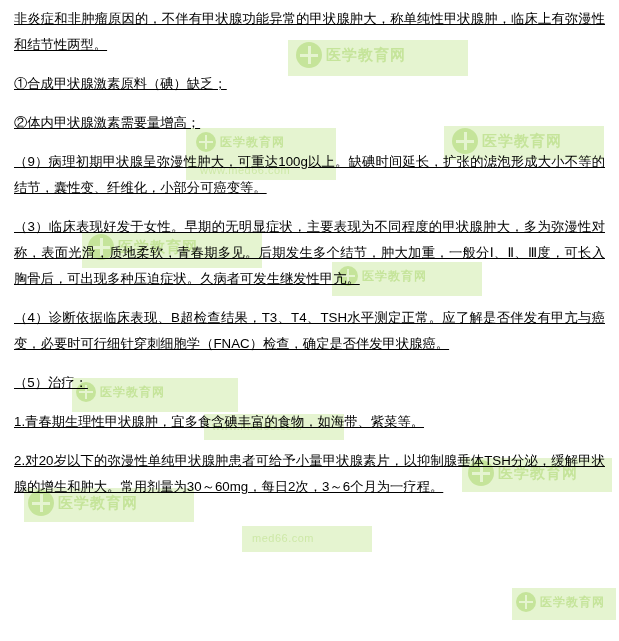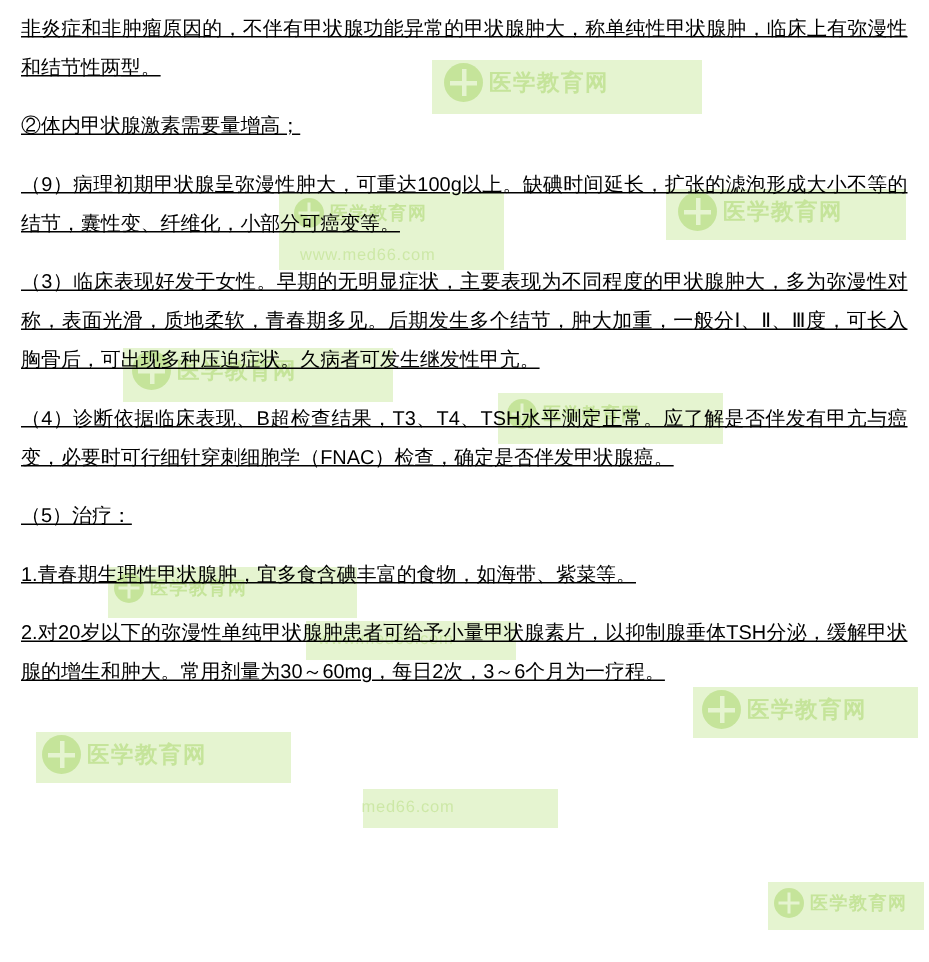--- a/index.html
+++ b/index.html
@@ -166,31 +166,32 @@
       <span class="wtext">www.med66.com</span>
     </div>
     <div class="wm" style="left:468px;top:460px;">
       <span class="badge"></span>
       <span class="wtext">医学教育网</span>
     </div>
     <div class="wm" style="left:28px;top:490px;">
       <span class="badge"></span>
       <span class="wtext">医学教育网</span>
     </div>
-    <div class="wm url small" style="left:241px;top:532px;">
+    <div class="wm url small" style="left:252px;top:532px;">
       <span class="wtext">med66.com</span>
     </div>
     <div class="wm small" style="left:516px;top:592px;">
       <span class="badge"></span>
       <span class="wtext">医学教育网</span>
     </div>
   </div>
 
   <div class="doc">
     <p class="para">非炎症和非肿瘤原因的，不伴有甲状腺功能异常的甲状腺肿大，称单纯性甲状腺肿，临床上有弥漫性和结节性两型。</p>
+    <p class="para">①合成甲状腺激素原料（碘）缺乏；</p>
     <p class="para">②体内甲状腺激素需要量增高；</p>
     <p class="para">（9）病理初期甲状腺呈弥漫性肿大，可重达100g以上。缺碘时间延长，扩张的滤泡形成大小不等的结节，囊性变、纤维化，小部分可癌变等。</p>
     <p class="para">（3）临床表现好发于女性。早期的无明显症状，主要表现为不同程度的甲状腺肿大，多为弥漫性对称，表面光滑，质地柔软，青春期多见。后期发生多个结节，肿大加重，一般分Ⅰ、Ⅱ、Ⅲ度，可长入胸骨后，可出现多种压迫症状。久病者可发生继发性甲亢。</p>
     <p class="para">（4）诊断依据临床表现、B超检查结果，T3、T4、TSH水平测定正常。应了解是否伴发有甲亢与癌变，必要时可行细针穿刺细胞学（FNAC）检查，确定是否伴发甲状腺癌。</p>
     <p class="para">（5）治疗：</p>
     <p class="para">1.青春期生理性甲状腺肿，宜多食含碘丰富的食物，如海带、紫菜等。</p>
     <p class="para">2.对20岁以下的弥漫性单纯甲状腺肿患者可给予小量甲状腺素片，以抑制腺垂体TSH分泌，缓解甲状腺的增生和肿大。常用剂量为30～60mg，每日2次，3～6个月为一疗程。</p>
   </div>
 </div>
 

